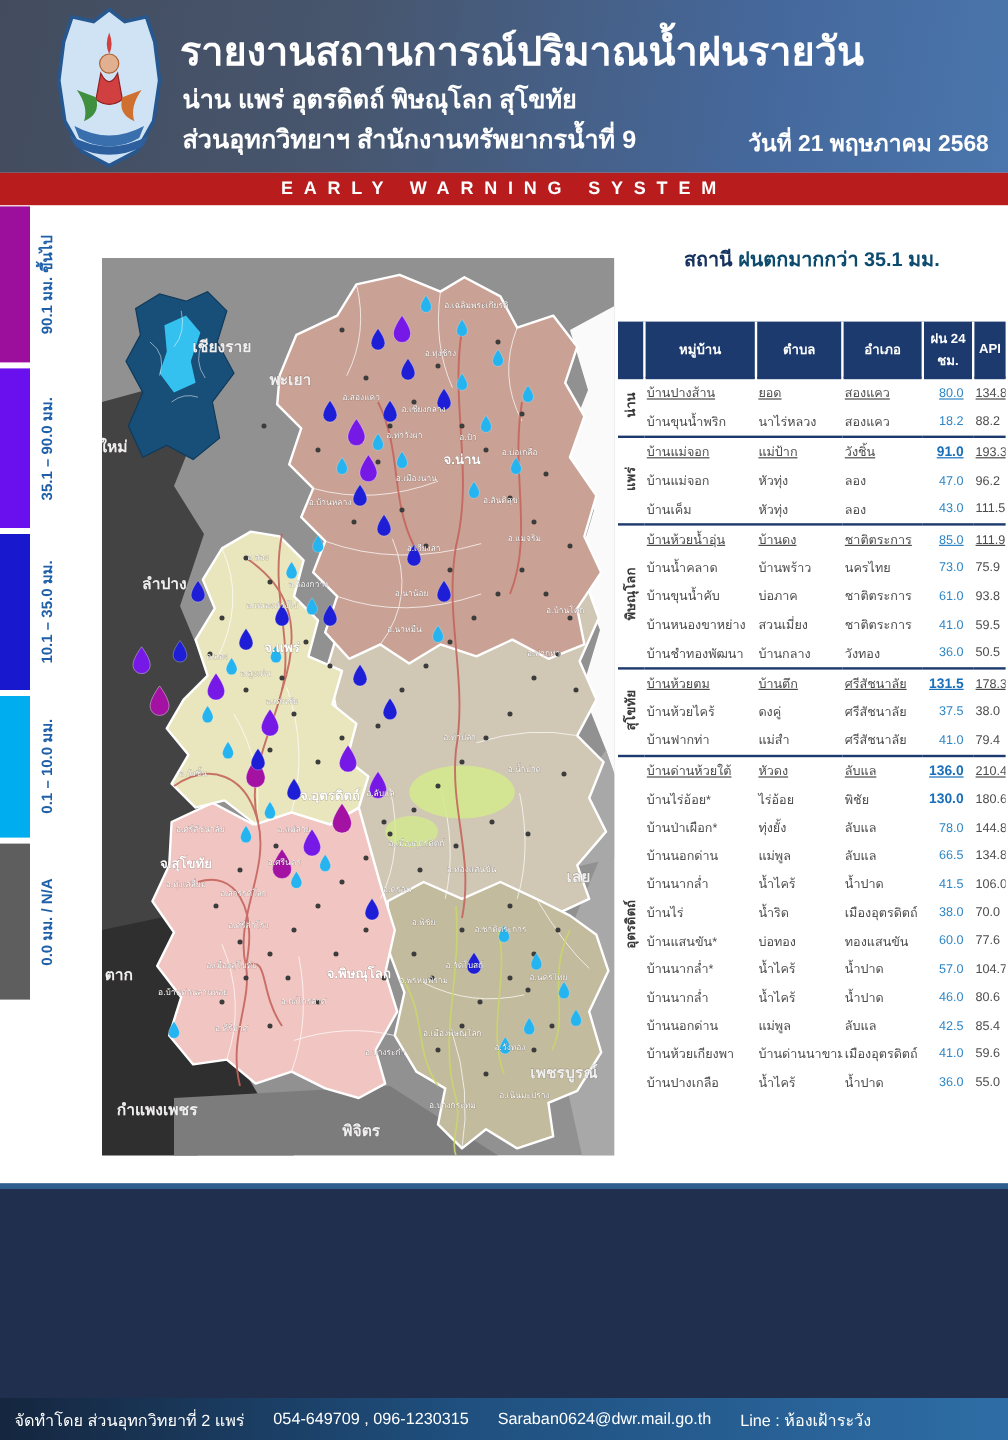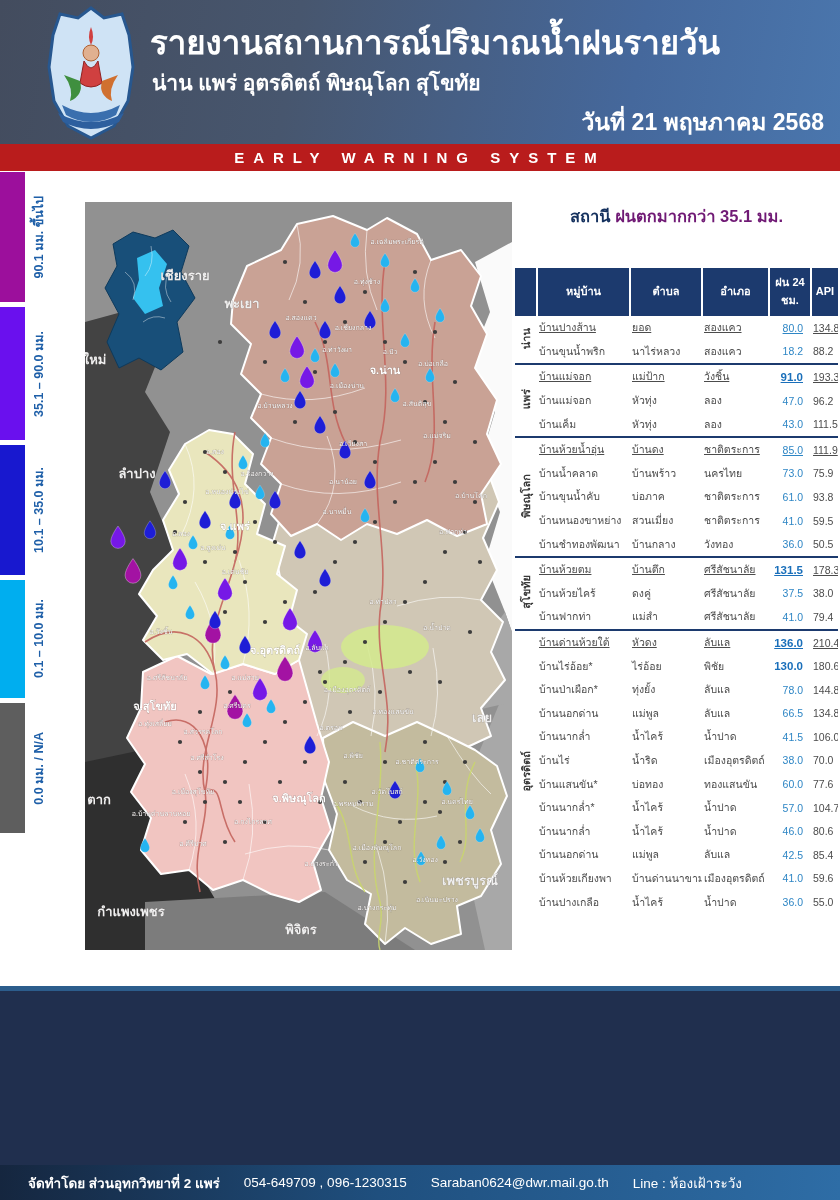--- a/index.html
+++ b/index.html
@@ -5,34 +5,34 @@
   html,body{margin:0;padding:0;background:#222;}
   #page{position:relative;width:840px;height:1200px;background:#fff;overflow:hidden;
         font-family:"Liberation Sans","DejaVu Sans",sans-serif;}
   
   #header{position:absolute;left:0;top:0;width:840px;height:144px;
     background:linear-gradient(100deg,#434c5e 0%,#47566e 35%,#45689c 75%,#4a76ad 100%);}
   #logo{position:absolute;left:44px;top:5px;width:94px;height:136px;}
   #hd-title{position:absolute;left:150px;top:16px;width:670px;color:#fff;font-size:33px;font-weight:bold;}
   #hd-sub{position:absolute;left:152px;top:66px;width:560px;color:#fff;font-size:21px;font-weight:bold;}
   #hd-org{position:absolute;left:152px;top:99px;width:430px;color:#fff;font-size:21px;font-weight:bold;}
-  #hd-date{position:absolute;right:16px;top:104px;color:#fff;font-size:23px;font-weight:bold;}
+  #hd-date{position:absolute;right:16px;top:104px;color:#fff;font-size:19px;font-weight:bold;}
   #ews-bar{position:absolute;left:0;top:144px;width:840px;height:27px;background:#b91c1c;
     color:#fff;font-size:15px;font-weight:bold;letter-spacing:9px;display:flex;align-items:center;justify-content:center;}
   
   .lg-block{position:absolute;left:0;width:25px;}
   .lg-label{position:absolute;left:26px;width:26px;display:flex;align-items:center;justify-content:center;
     color:#1e5fa8;font-size:12.5px;font-weight:bold;}
   .vtext{writing-mode:vertical-rl;transform:rotate(180deg);white-space:nowrap;}
   
-  #map-wrap{position:absolute;left:85px;top:202px;width:427px;height:560px;}
+  #map-wrap{position:absolute;left:85px;top:215px;width:427px;height:560px;}
   
   #tbl-title{position:absolute;left:515px;top:203px;width:323px;text-align:center;
     font-size:16.5px;font-weight:bold;color:#15315e;}
-  #tbl-title .hl{color:#701a75;margin-top:24px;}
+  #tbl-title .hl{color:#0c4a6e;margin-top:24px;}
   #station-table{position:absolute;left:515px;top:236px;width:323px;border-collapse:collapse;table-layout:fixed;margin-top:32px;}
   #station-table th{background:#1c3a6e;color:#fff;font-size:11px;font-weight:bold;
     padding:5px 1px;border-left:2px solid #fff;}
   #station-table th:first-child{border-left:none;}
   #station-table td{font-size:10.5px;color:#4c4c4c;height:23.6px;padding:0 2px;vertical-align:middle;
     overflow:hidden;white-space:nowrap;}
   #station-table td.prov{text-align:center;padding:0;}
   #station-table td.prov .vtext{font-size:11px;font-weight:bold;color:#3a3a3a;margin:0 auto;}
   #station-table td.rain{color:#2e86c5;text-align:right;padding-right:8px;}
   #station-table td.rain.b{color:#1a6fba;font-weight:bold;font-size:11.5px;}
@@ -40,40 +40,41 @@
   .api-r{color:#e06060;} .api-y{color:#d5bd4e;} .api-g{color:#62b36c;} .api-d{color:#5a5a5a;}
   tr.gstart td{border-top:2px solid #1c3a6e;text-decoration:underline;}
   
   #summary{position:absolute;left:0;top:986px;width:840px;height:179px;
     background:linear-gradient(180deg,#2c5d8c 0,#2c5d8c 5px,#202f4e 5px);}
   
   #footer{position:absolute;left:0;top:1165px;width:840px;height:35px;
     background:linear-gradient(90deg,#15263f 0%,#1f4f7e 45%,#2e6da6 100%);
     color:#fff;font-size:13.5px;display:flex;align-items:center;}
   #footer span{margin-left:24px;white-space:nowrap;}
-  #footer span:first-child{margin-left:28px;font-weight:bold;}
+  #footer span:first-child{margin-left:12px;}
 </style>
 </head>
 <body>
 
 <div id="page">
 
   <div id="header">
     <svg id="logo" viewBox="0 0 94 136">
       <path d="M47,3 L60,13 L78,9 L85,30 L89,62 L84,96 L70,121 L47,133 L24,121 L10,96 L5,62 L9,30 L16,9 L34,13 Z" fill="#cfe3f5" stroke="#27578f" stroke-width="3"></path>
       <path d="M47,22 q-4,10 0,18 q4,-8 0,-18 Z" fill="#d04040"></path>
       <circle cx="47" cy="48" r="8" fill="#e0b090" stroke="#b06030"></circle>
       <path d="M40,56 q7,14 14,0 l4,22 q-11,8 -22,0 Z" fill="#d04040" stroke="#902020"></path>
       <path d="M20,70 q10,14 6,26 q14,-6 10,-20 Z" fill="#3f8f3f"></path>
       <path d="M74,70 q-10,14 -6,26 q-14,-6 -10,-20 Z" fill="#d07030"></path>
       <path d="M18,100 q15,8 29,8 q14,0 29,-8 l-4,10 q-12,7 -25,7 q-13,0 -25,-7 Z" fill="#3a6fae"></path>
       <path d="M14,108 q33,18 66,0 l-5,9 q-28,14 -56,0 Z" fill="#2d5f9e"></path>
     </svg>
     <div id="hd-sub">น่าน แพร่ อุตรดิตถ์ พิษณุโลก สุโขทัย</div>
     <div id="hd-title">รายงานสถานการณ์ปริมาณน้ำฝนรายวัน</div>
+    <div id="hd-org">ส่วนอุทกวิทยาฯ สำนักงานทรัพยากรน้ำที่ 9</div>
     <div id="hd-date">วันที่ 21 พฤษภาคม 2568</div>
   </div>
   <div id="ews-bar">EARLY WARNING SYSTEM</div>
 
   <div id="legend">
       <div class="lg-block" style="top: 172px; height: 130px; background: rgb(156, 15, 156);"></div>
       <div class="lg-label" style="top: 172px; height: 130px;">
         <span class="vtext">90.1 มม. ขึ้นไป</span>
       </div>
       <div class="lg-block" style="top: 307px; height: 133px; background: rgb(106, 16, 238);"></div>

